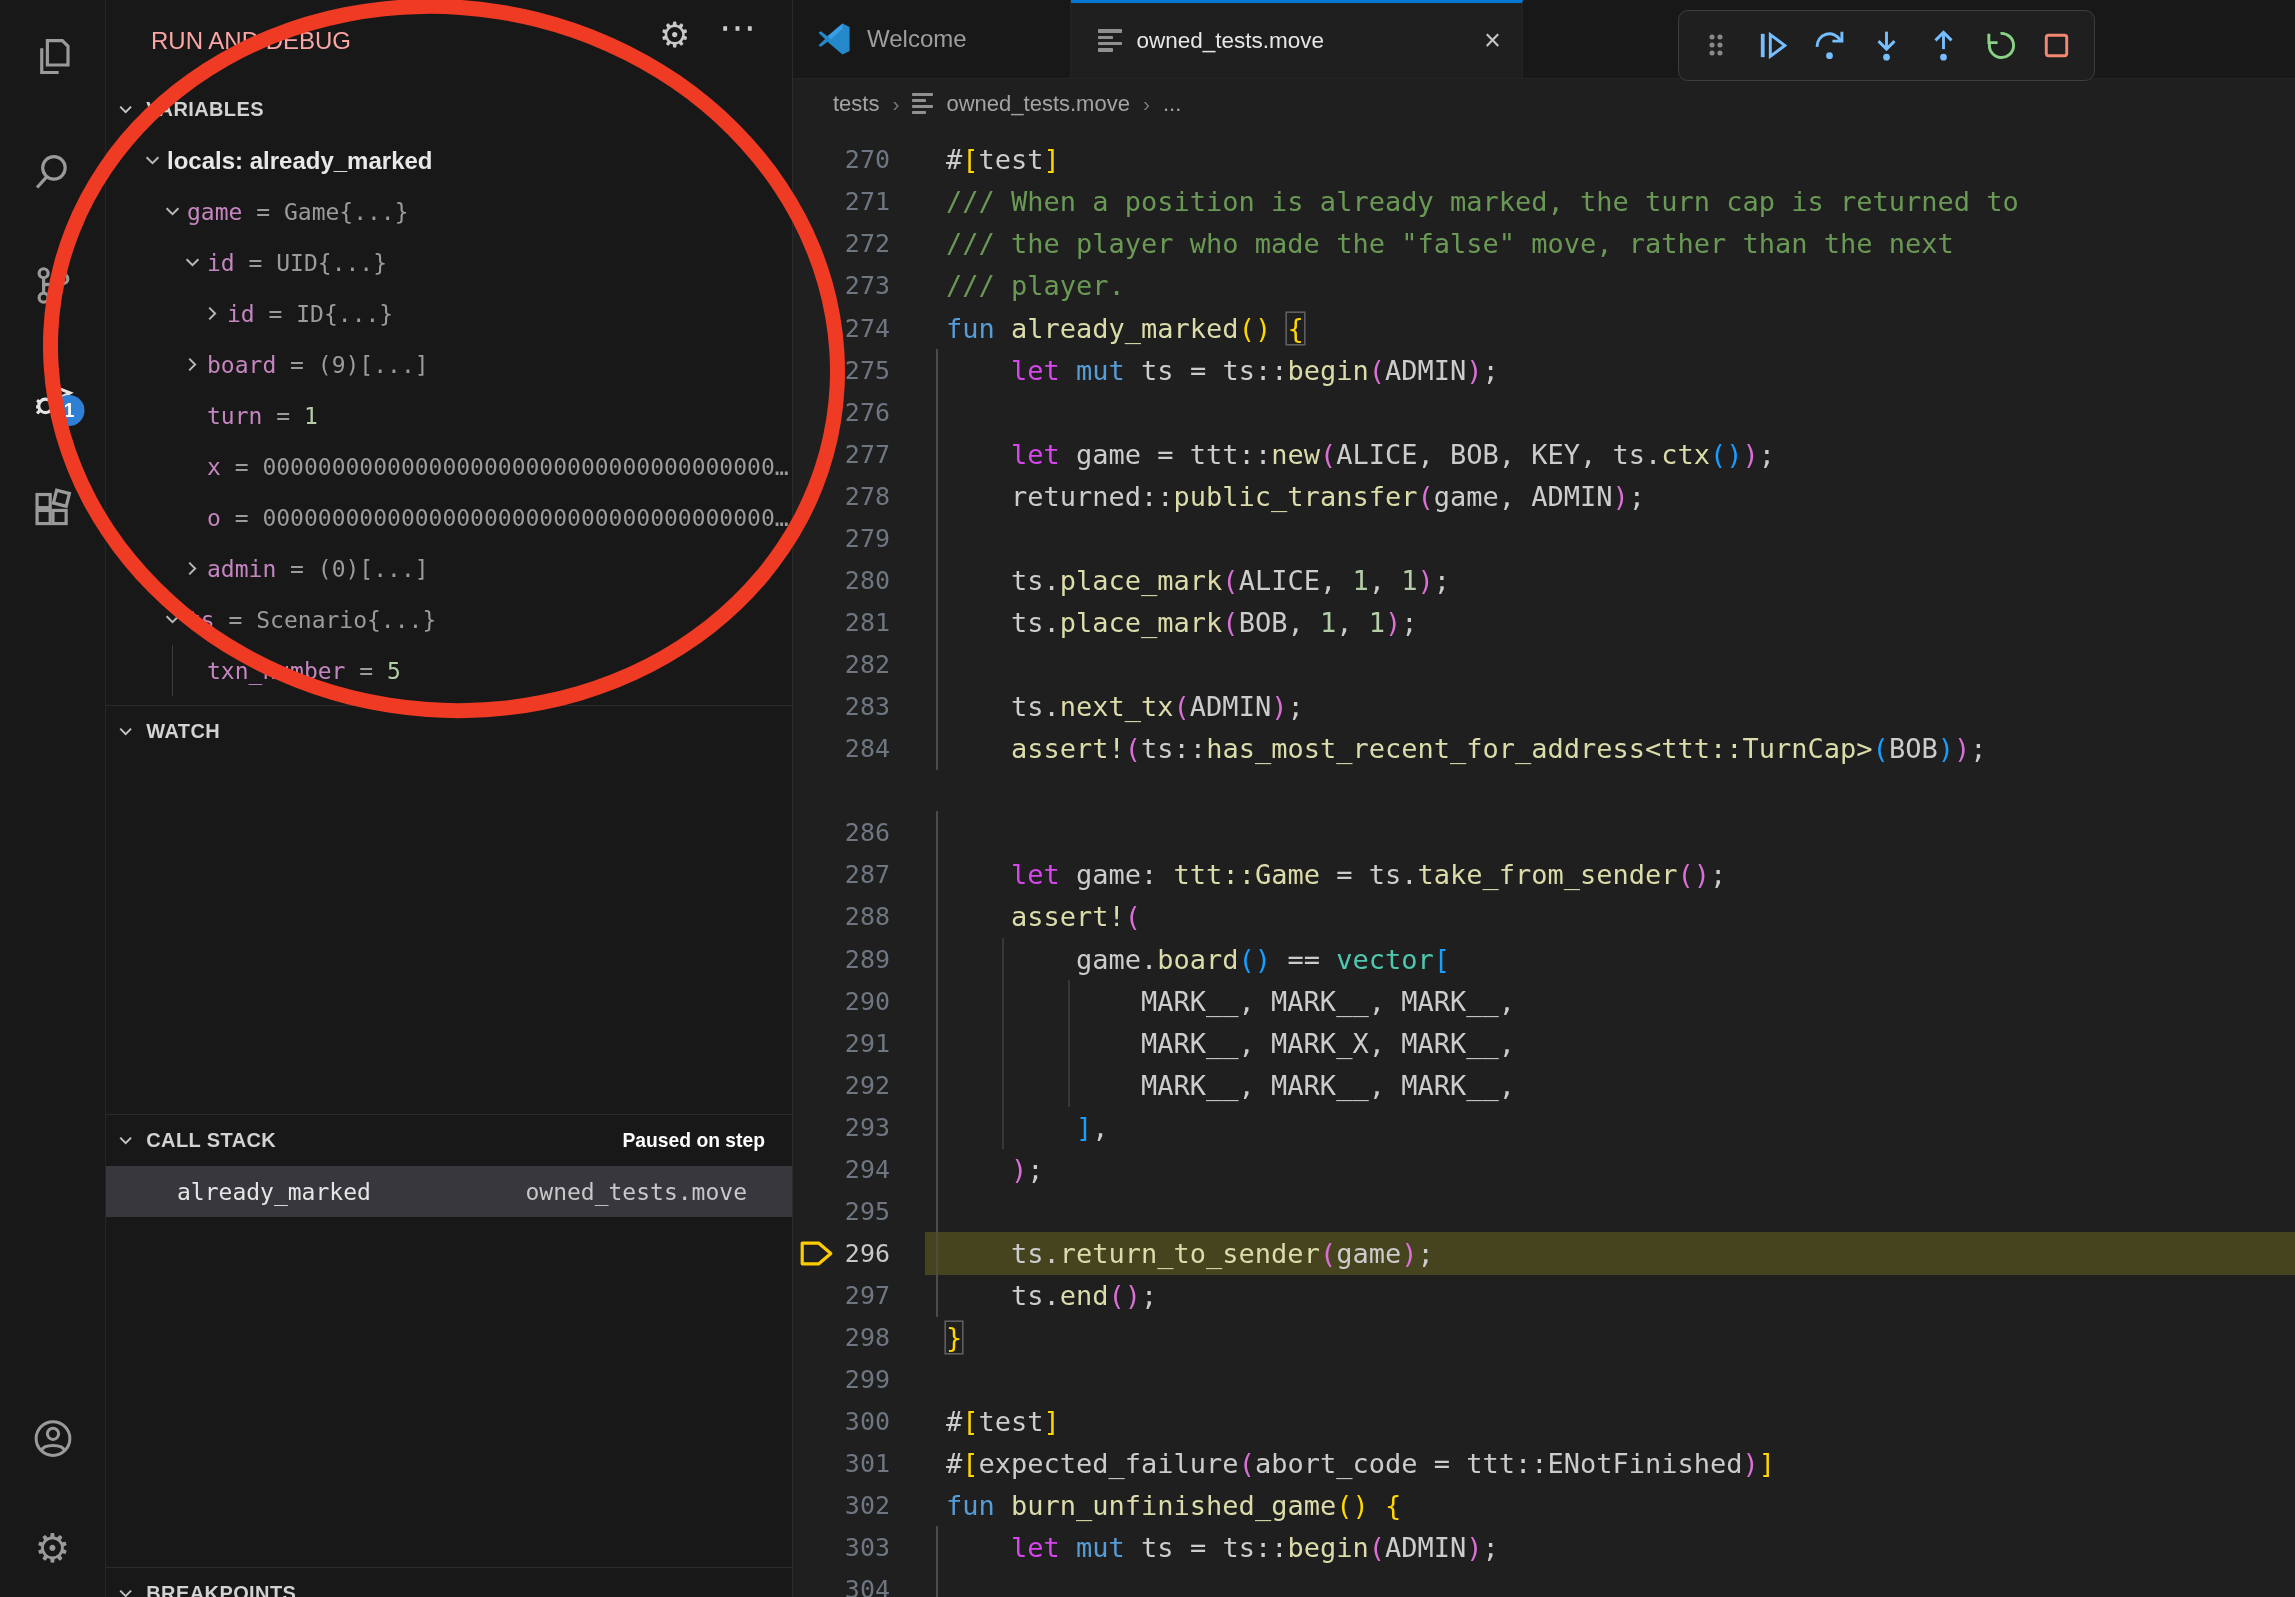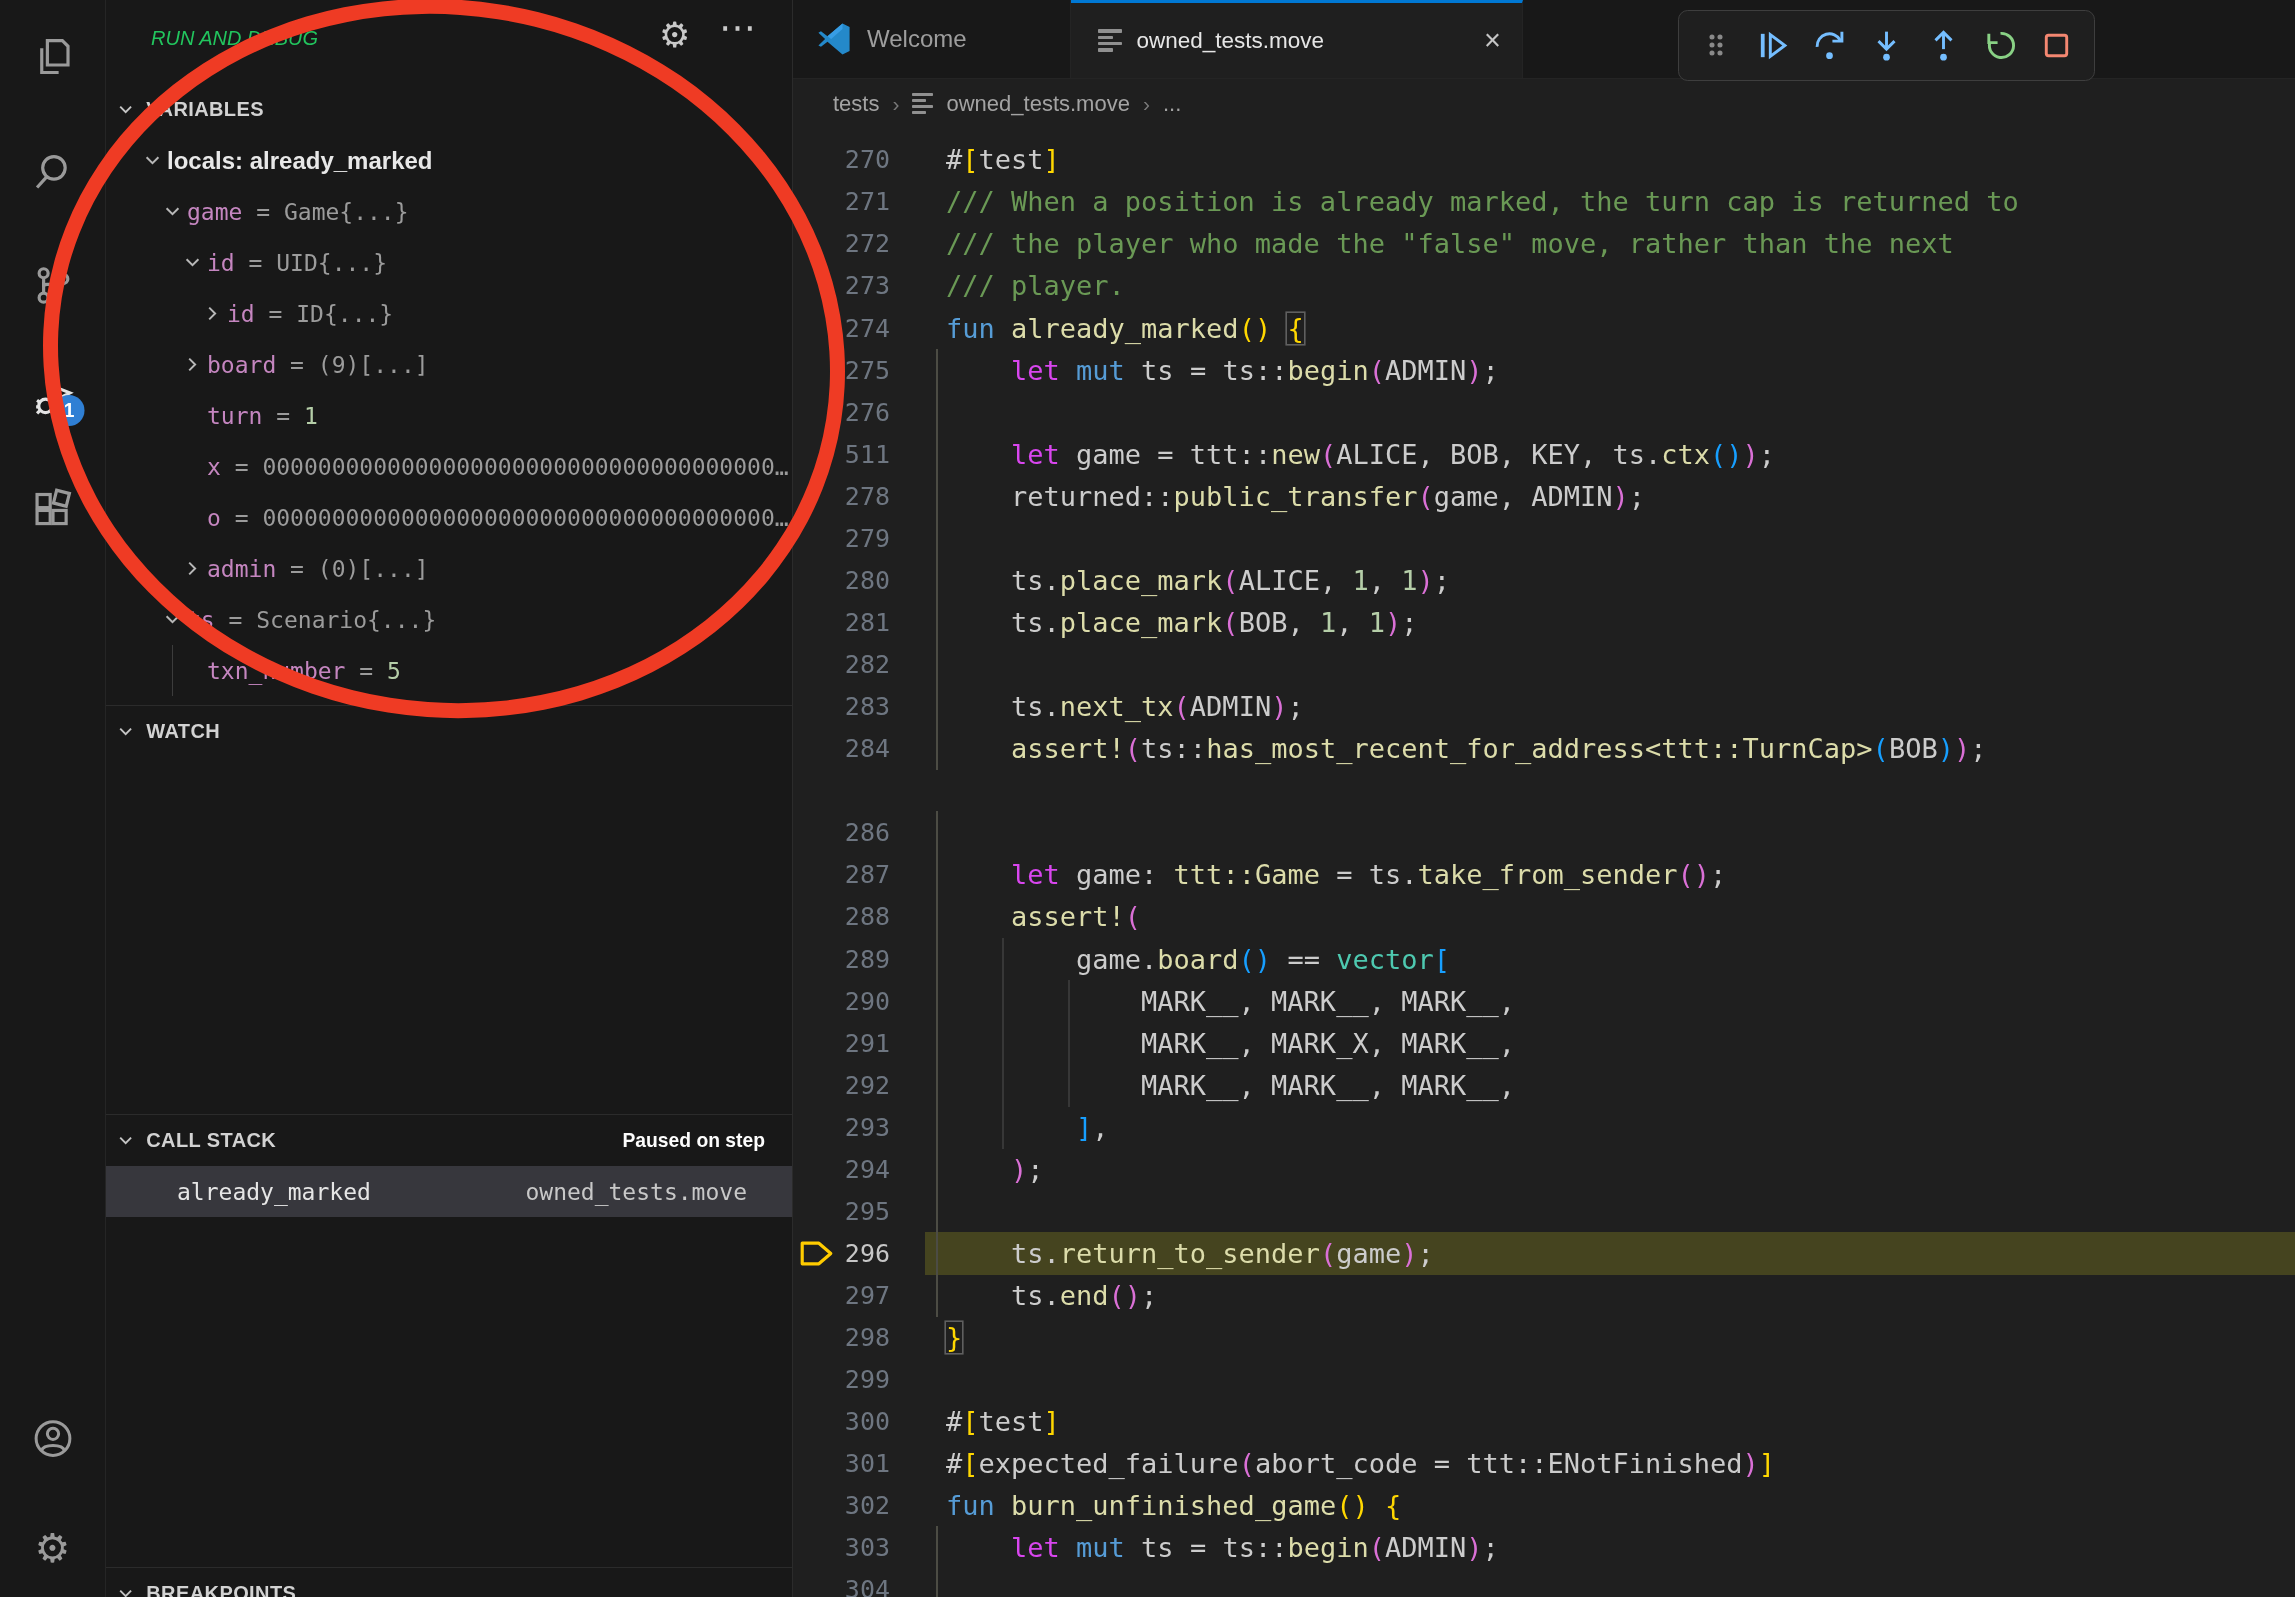--- a/index.html
+++ b/index.html
@@ -12,21 +12,21 @@
                background:#181818;border-right:0.8px solid #252525;z-index:5;}
   .ab-icon{position:absolute;left:50%;transform:translateX(-50%);width:45px;height:45px;}
   .badge{position:absolute;right:-9.7px;bottom:-6.4px;width:31px;height:31px;border-radius:50%;
          background:#2f7fd4;color:#fff;font-size:19.3px;font-weight:bold;
          display:flex;align-items:center;justify-content:center;}
 
   
   #sidebar{position:absolute;left:106px;top:0;width:686px;height:100%;
            background:#181818;border-right:0.8px solid #2b2b2b;z-index:4;}
   #sb-header{position:absolute;top:0;left:0;right:0;height:80px;}
-  .sb-title{position:absolute;left:45px;top:27px;font-size:20px;color:#22c55e;white-space:nowrap;font-style:italic;}
+  .sb-title{position:absolute;left:45px;top:27px;font-size:24px;color:#fca5a5;white-space:nowrap;}
   #config-picker{position:absolute;left:265px;top:9.7px;width:277px;height:55px;background:#303031;
                  border:0.8px solid #3f3f40;border-radius:8px;display:flex;align-items:center;overflow:hidden;}
   #config-play{width:53px;height:100%;display:flex;align-items:center;justify-content:center;
                border-right:0.8px solid #4a4a4a;}
   #config-label{flex:1;padding-left:11.3px;font-size:22px;color:#d2d2d2;white-space:nowrap;overflow:hidden;}
   #config-chevron{margin-right:9.7px;}
   #sb-gear{position:absolute;left:553px;top:14.5px;font-size:35px;color:#c9c9c9;}
   #sb-more{position:absolute;left:613px;top:6.4px;font-size:37px;color:#c9c9c9;letter-spacing:2.4px;}
 
   .sec-header{position:relative;height:51px;display:flex;align-items:center;}
@@ -409,21 +409,21 @@
           <span class="lnum">275</span>
           <span class="g g0" style="left: 143px;"></span>
           <span class="ltxt"><span class="tk-pl">    </span><span class="tk-kp">let</span><span class="tk-pl"> </span><span class="tk-kw">mut</span><span class="tk-pl"> ts = ts::</span><span class="tk-fn">begin</span><span class="tk-b2">(</span><span class="tk-pl">ADMIN</span><span class="tk-b2">)</span><span class="tk-pl">;</span></span>
         </div>
         <div class="cl" style="top: 264px;">
           <span class="lnum">276</span>
           <span class="g g0" style="left: 143px;"></span>
           <span class="ltxt"></span>
         </div>
         <div class="cl" style="top: 306px;">
-          <span class="lnum">511</span>
+          <span class="lnum">277</span>
           <span class="g g0" style="left: 143px;"></span>
           <span class="ltxt"><span class="tk-pl">    </span><span class="tk-kp">let</span><span class="tk-pl"> game = ttt::</span><span class="tk-fn">new</span><span class="tk-b2">(</span><span class="tk-pl">ALICE, BOB, KEY, ts.</span><span class="tk-fn">ctx</span><span class="tk-b3">()</span><span class="tk-b2">)</span><span class="tk-pl">;</span></span>
         </div>
         <div class="cl" style="top: 348px;">
           <span class="lnum">278</span>
           <span class="g g0" style="left: 143px;"></span>
           <span class="ltxt"><span class="tk-pl">    returned::</span><span class="tk-fn">public_transfer</span><span class="tk-b2">(</span><span class="tk-pl">game, ADMIN</span><span class="tk-b2">)</span><span class="tk-pl">;</span></span>
         </div>
         <div class="cl" style="top: 390px;">
           <span class="lnum">279</span>

